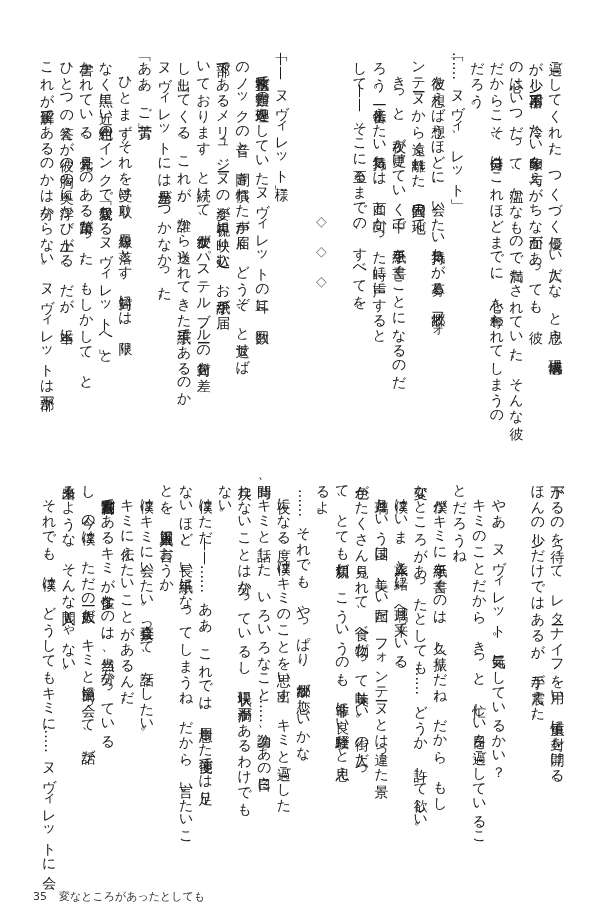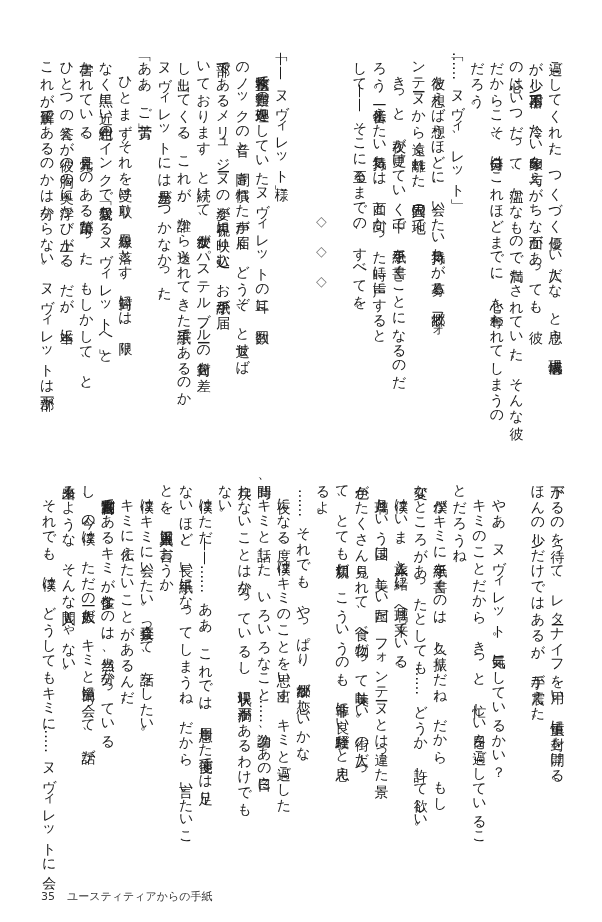--- a/index.html
+++ b/index.html
@@ -32,21 +32,21 @@
       color: #7a7a7a;
     }
     .footer {
       position: absolute;
       left: 33px;
       top: 889px;
       font-size: 11px;
       color: #333333;
       white-space: nowrap;
     }
-    .footer .num { margin-right: 12px; margin-left: 8px; }
+    .footer .num { margin-right: 12px; }
   </style>
 </head>
 <body>
 
 <div class="page">
 
   <div class="block upper">
     <div class="col">過ごしてくれた。つくづく優しい人だな、と思う。感情表現</div>
     <div class="col">が少し不器用で、冷たい印象を与えがちな面があっても、彼</div>
     <div class="col">の心はいつだって、温かなもので満たされていた。そんな彼</div>
@@ -100,16 +100,16 @@
     <div class="col">とを、単刀直入に言おうか。</div>
     <div class="col">　僕はキミに会いたい。直接会って、話をしたい。</div>
     <div class="col">　キミに伝えたいことがあるんだ。</div>
     <div class="col">　最高審判官であるキミが多忙なのは、当然、分かっている</div>
     <div class="col">し、今の僕は、ただの一般人だ。キミと簡単に会って、話が</div>
     <div class="col">出来るような、そんな人間じゃない。</div>
     <div class="col">　それでも、僕は、どうしてもキミに……ヌヴィレットに会</div>
   </div>
 
   <div class="footer">
-    <span class="num">35</span><span>ユースティティアからの手紙</span>
+    <span class="num">35</span><span>変なところがあったとしても</span>
   </div>
 
 </div>
 
 </body></html>

